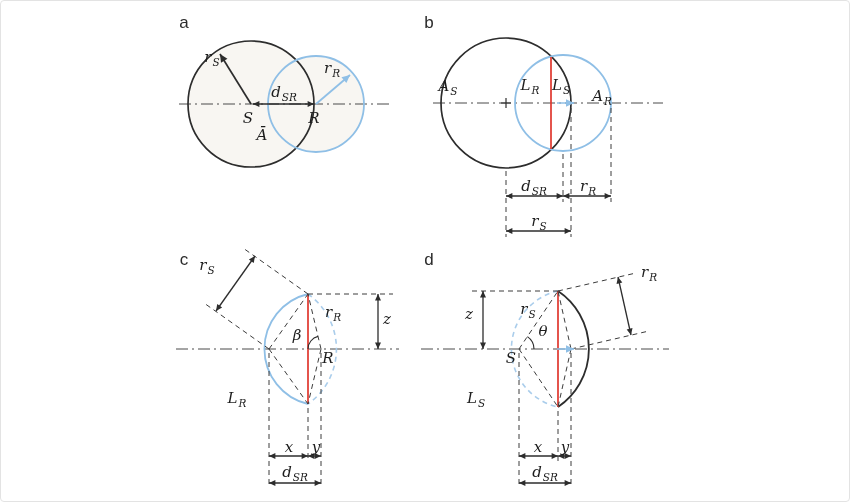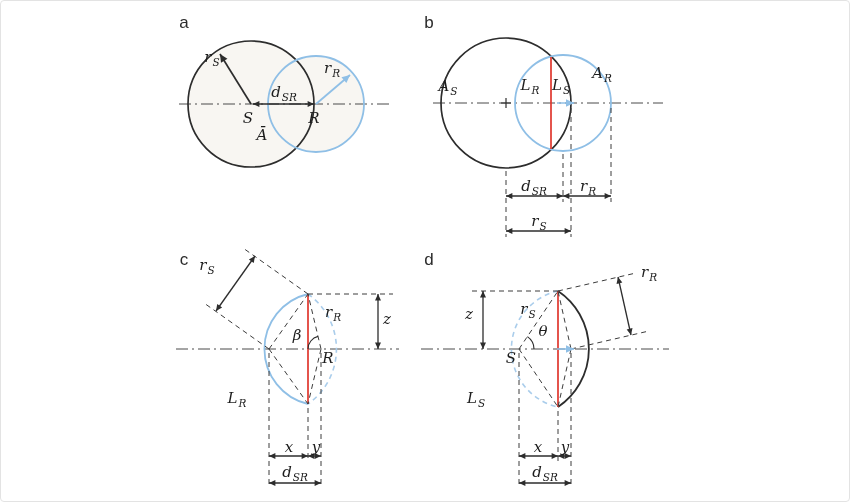--- a/index.html
+++ b/index.html
@@ -123,21 +123,21 @@
 <div class="lbl math" style="left:331px;top:67px"><span>r</span><span class="sub">R</span></div>
 <div class="lbl math" style="left:283px;top:91px"><span>d</span><span class="sub">SR</span></div>
 <div class="lbl math" style="left:247px;top:117px">S</div>
 <div class="lbl math" style="left:313px;top:117px">R</div>
 <div class="lbl math" style="left:261px;top:134px">Ā</div>
 
 <div class="lbl panel-letter" style="left:428px;top:21px">b</div>
 <div class="lbl math" style="left:447px;top:85px"><span>A</span><span class="sub">S</span></div>
 <div class="lbl math" style="left:529px;top:84px"><span>L</span><span class="sub">R</span></div>
 <div class="lbl math" style="left:560px;top:84px"><span>L</span><span class="sub">S</span></div>
-<div class="lbl math" style="left:601px;top:72px"><span>A</span><span class="sub">R</span></div>
+<div class="lbl math" style="left:601px;top:95px"><span>A</span><span class="sub">R</span></div>
 <div class="lbl math" style="left:533px;top:185px"><span>d</span><span class="sub">SR</span></div>
 <div class="lbl math" style="left:587px;top:185px"><span>r</span><span class="sub">R</span></div>
 <div class="lbl math" style="left:538px;top:220px"><span>r</span><span class="sub">S</span></div>
 
 <div class="lbl panel-letter" style="left:183px;top:258px">c</div>
 <div class="lbl math" style="left:206px;top:264px"><span>r</span><span class="sub">S</span></div>
 <div class="lbl math" style="left:332px;top:311px"><span>r</span><span class="sub">R</span></div>
 <div class="lbl math" style="left:296px;top:334px">β</div>
 <div class="lbl math" style="left:386px;top:318px">z</div>
 <div class="lbl math" style="left:327px;top:357px">R</div>

